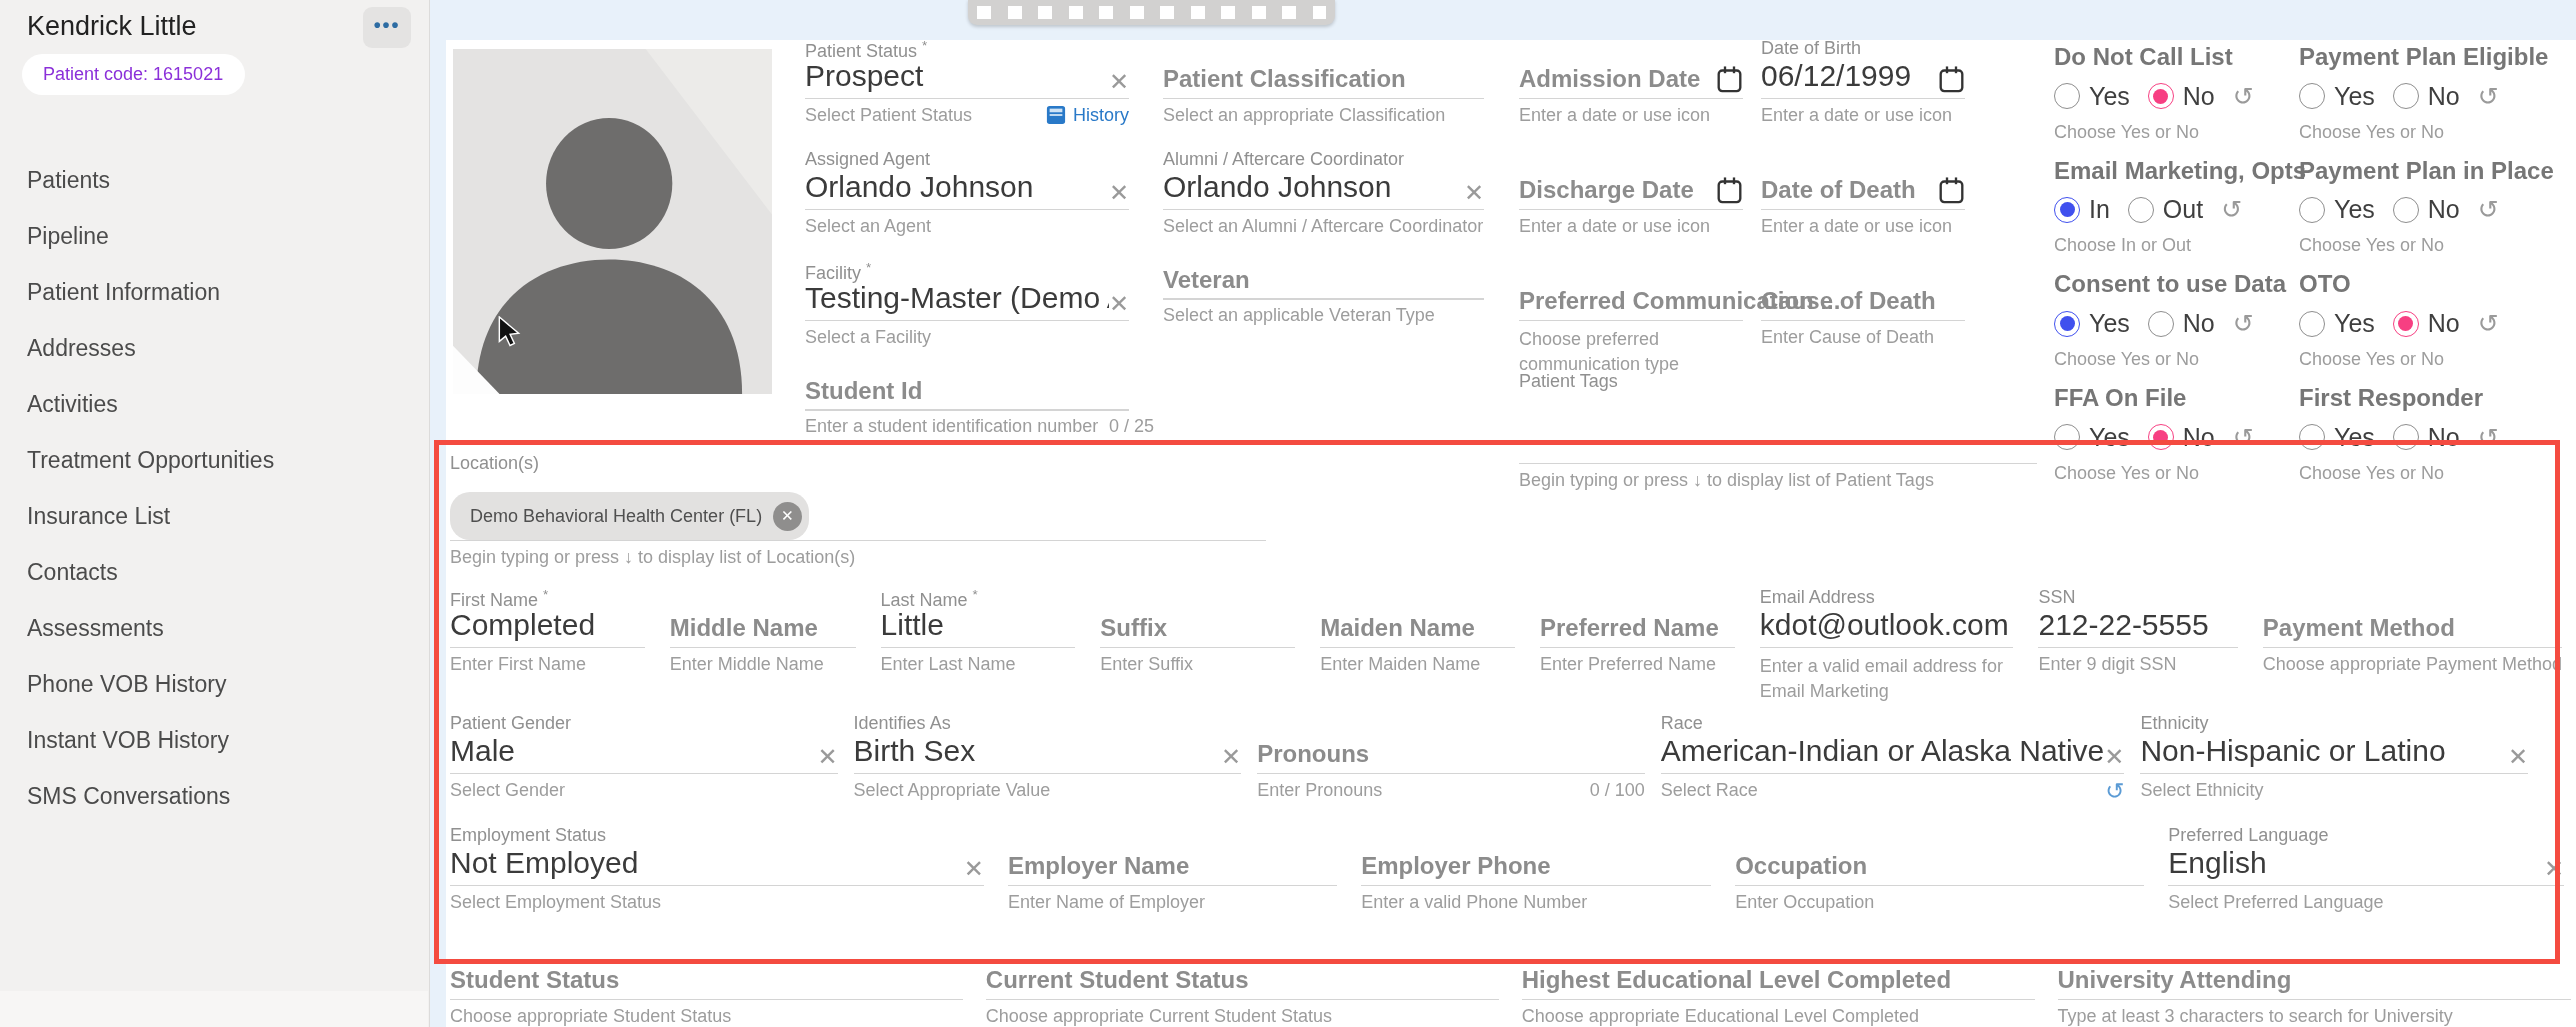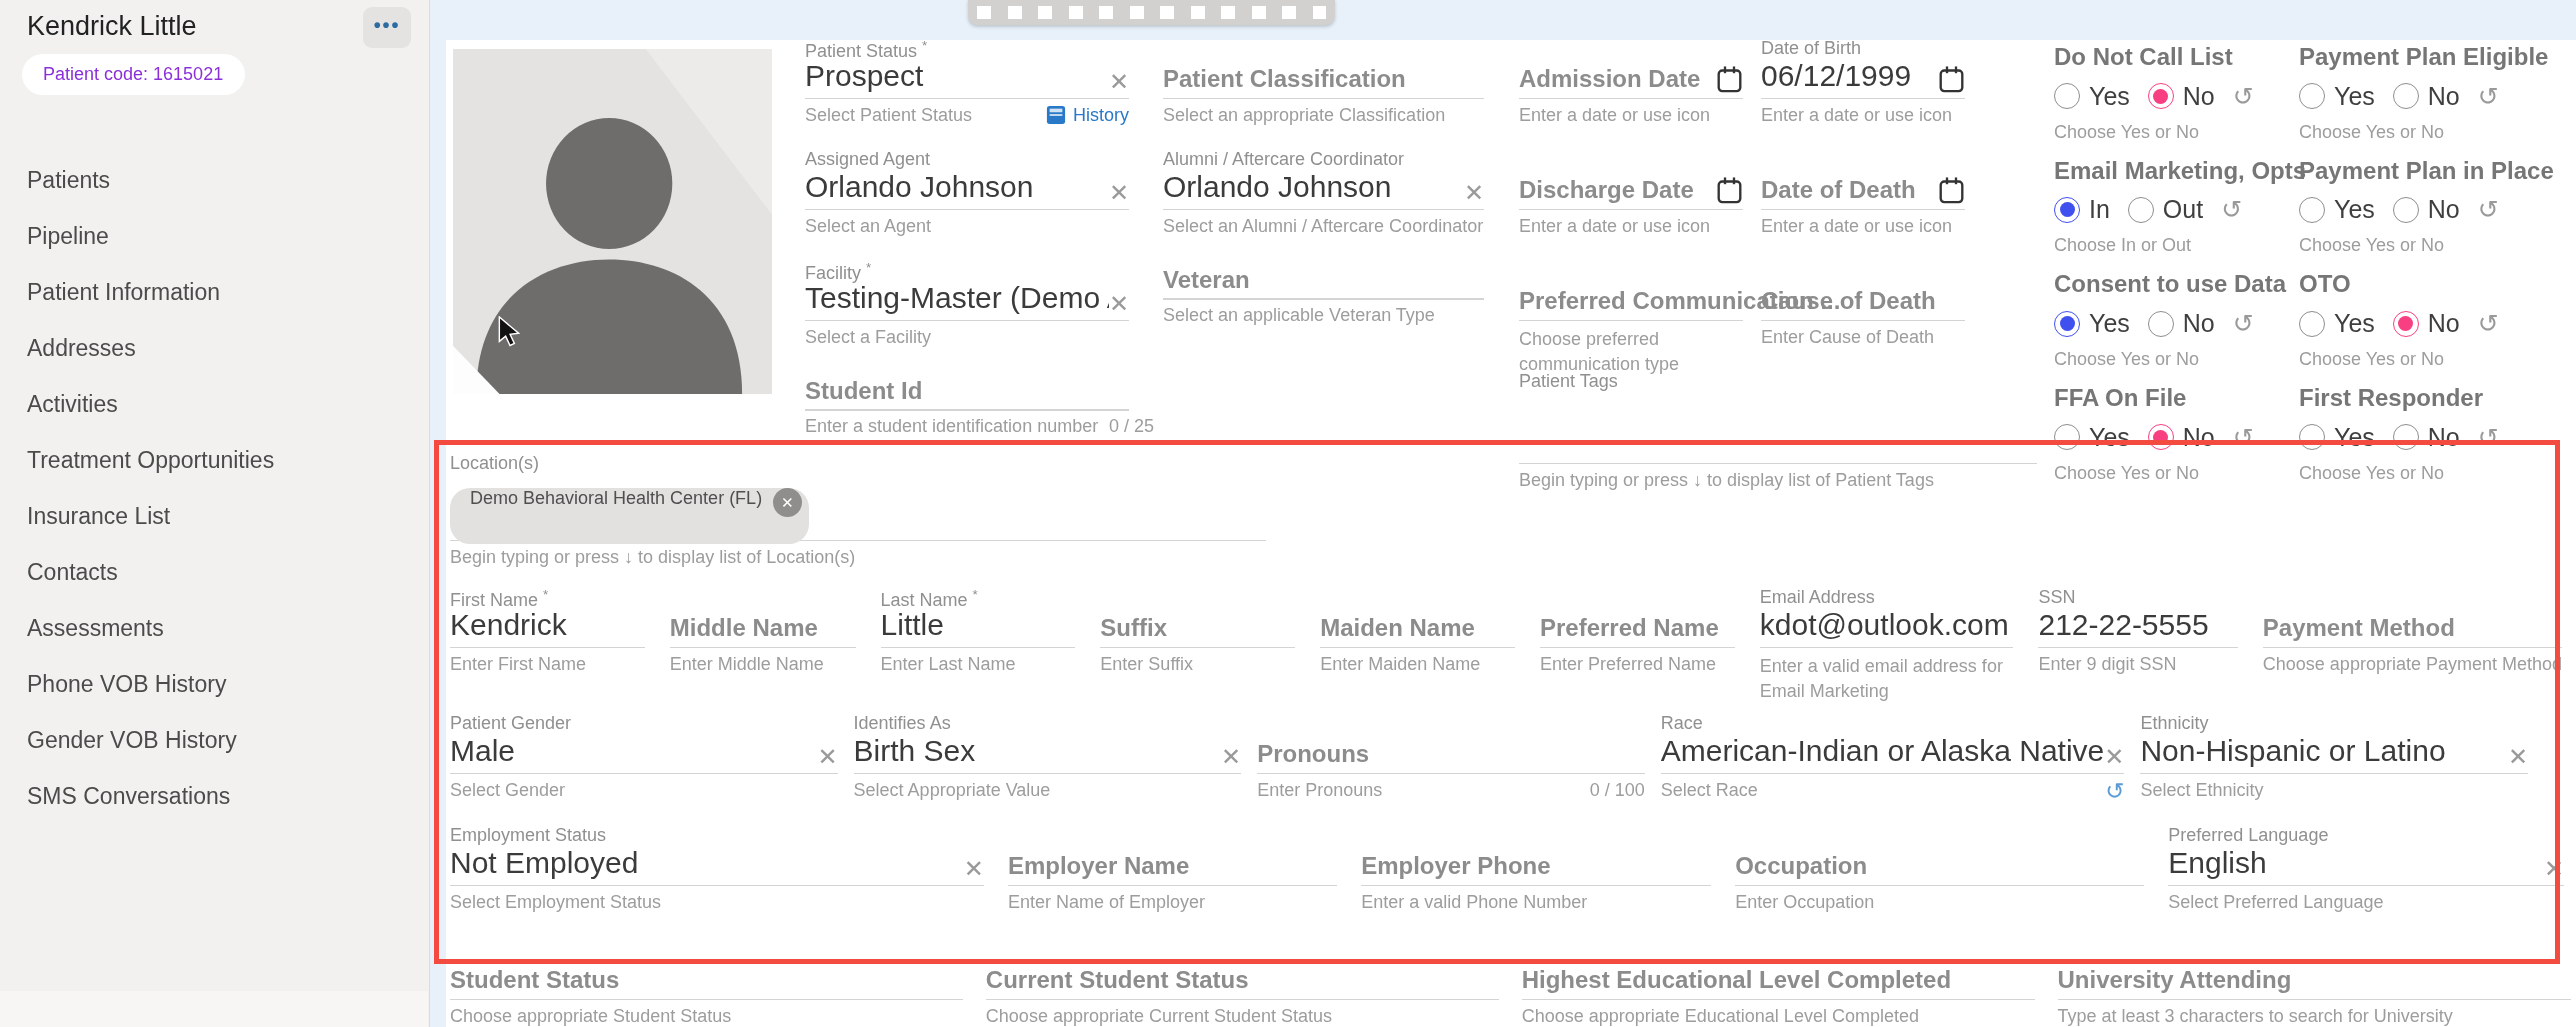--- a/index.html
+++ b/index.html
@@ -68,22 +68,22 @@
   .rcirc.sel-pink { border-color:#f73f82; }
   .rcirc.sel-pink::after { content:''; position:absolute; inset:4.5px; background:#f73f82; border-radius:50%; }
   .rcirc.sel-blue { border-color:#4050ee; }
   .rcirc.sel-blue::after { content:''; position:absolute; inset:4.5px; background:#4050ee; border-radius:50%; }
   .rlab { font-size:25px; color:#3f3f3f; margin:0 18px 0 9px; }
   .rundo { font-size:25px; color:#9a9a9a; line-height:1; cursor:pointer; }
   .rhint { font-size:18px; color:#9d9d9d; margin-top:10.8px; white-space:nowrap; }
 
   
   .chipzone { height:65px; display:flex; align-items:center; }
-  .chip { height:56px; background:#e2e1e0; border-radius:20px; display:flex;
-    padding:0 7.2px 0 20px; gap:10.8px; cursor:pointer;margin-top:18px; }
+  .chip { height:48px; background:#e2e1e0; border-radius:20px; display:flex;
+    align-items:center; padding:0 7.2px 0 20px; gap:10.8px; cursor:pointer;margin-top:18px; }
   .chip-text { font-size:18px; color:#4f4f4f; white-space:nowrap; }
   .chip-x { width:29px; height:29px; border-radius:50%; background:#8f8e8d; color:#fff;
     font-size:15.2px; display:flex; align-items:center; justify-content:center; cursor:pointer; }
 
   
   #col1 { left:805px;  width:324px; }
   #col2 { left:1163px; width:321px; }
   #col3 { left:1519px; width:224px; }
   #col4 { left:1761px; width:204px; }
   #col5 { left:2054px; width:220px; }
@@ -125,21 +125,21 @@
         <div class="nav-item">Patients</div>
         <div class="nav-item">Pipeline</div>
         <div class="nav-item">Patient Information</div>
         <div class="nav-item">Addresses</div>
         <div class="nav-item">Activities</div>
         <div class="nav-item">Treatment Opportunities</div>
         <div class="nav-item">Insurance List</div>
         <div class="nav-item">Contacts</div>
         <div class="nav-item">Assessments</div>
         <div class="nav-item">Phone VOB History</div>
-        <div class="nav-item">Gender VOB History</div>
+        <div class="nav-item">Instant VOB History</div>
         <div class="nav-item">SMS Conversations</div>
       </div>
     <div id="sidebar-footer"></div>
   </div>
 
   <div id="avatar">
     <svg width="319" height="345" viewBox="0 0 96 100" preserveAspectRatio="none">
       <rect x="0" y="0" width="96" height="100" fill="#e4e3e2"></rect>
       <polygon points="58,0 96,0 96,48" fill="#ecebe9"></polygon>
       <circle cx="47" cy="39" r="19" fill="#6e6d6c"></circle>
@@ -491,21 +491,21 @@
       <div class="fline"></div>
       <div class="fhint-row">
         <span class="fhint">Begin typing or press ↓ to display list of Location(s)</span>
       </div>
     </div>
 
   <div id="names-row">
     <div class="field">
         <div class="flabel">First Name <span class="req">*</span></div>
         <div class="fzone">
-          <span class="fvalue">Kendrick</span>
+          <span class="fvalue">Completed</span>
         </div>
         <div class="fline"></div>
         <div class="fhint-row">
           <span class="fhint">Enter First Name</span>
         </div>
       </div>
     <div class="field">
         <div class="flabel"></div>
         <div class="fzone">
           <span class="ffloat">Middle Name</span>

